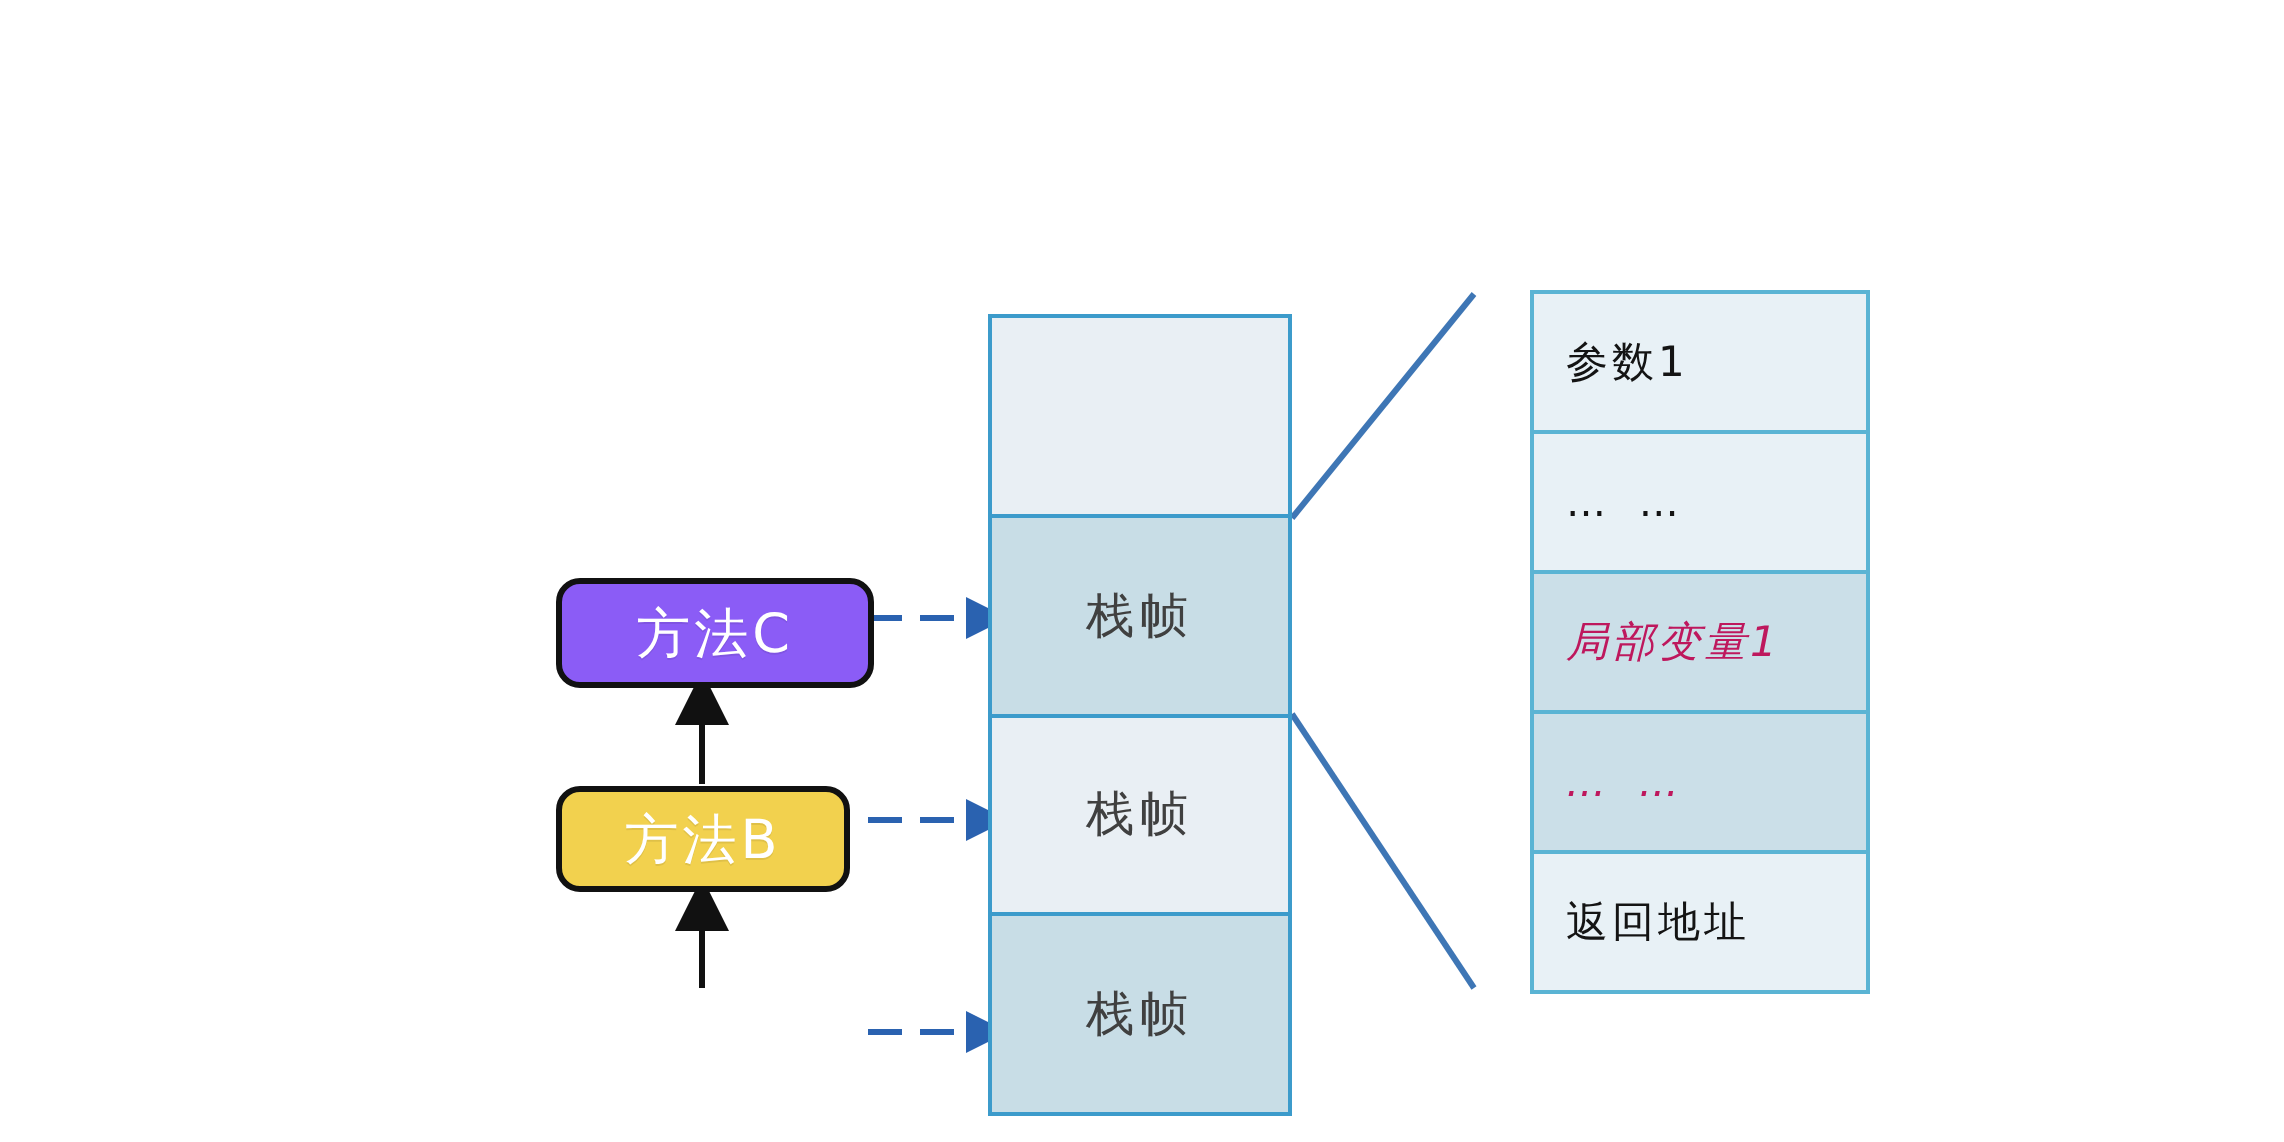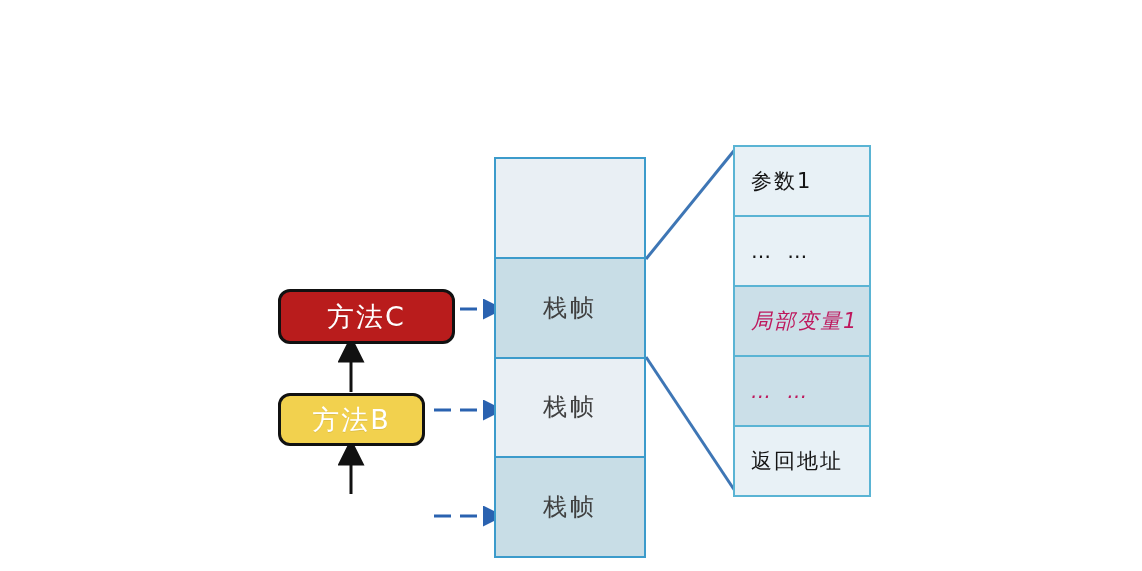--- a/index.html
+++ b/index.html
@@ -38,21 +38,21 @@
     border: 3px solid #111111;
     border-radius: 12px;
     display: flex;
     align-items: center;
     justify-content: center;
     color: #ffffff;
     font-size: 27px;
     letter-spacing: 2px;
     text-shadow: 0 1px 0 rgba(0,0,0,0.08);
   }
-  #method-c { left: 278px; top: 289px; width: 177px; height: 55px; background: #b91c1c; }
+  #method-c { left: 278px; top: 289px; width: 159px; height: 55px; background: #8b5cf6; }
   #method-b { left: 278px; top: 393px; width: 147px; height: 53px; background: #F2D14E; }
   #method-a { left: 278px; top: 495px; width: 147px; height: 54px; background: #46A0F0; }
 
   
   #stack {
     position: absolute;
     left: 494px;
     top: 157px;
     width: 152px;
     height: 401px;
@@ -72,23 +72,23 @@
     letter-spacing: 3px;
     border-bottom: 2px solid #3C9BCB;
   }
   .stack-cell:last-child { border-bottom: none; }
   .cell-light { background: #E9EFF4; }
   .cell-dark  { background: #C8DDE6; }
 
   
   #frame-table {
     position: absolute;
-    left: 733px;
+    left: 765px;
     top: 145px;
-    width: 138px;
+    width: 170px;
     height: 352px;
     box-sizing: border-box;
     border: 2px solid #5AB4D4;
     display: flex;
     flex-direction: column;
   }
   .frame-row {
     flex: 1 1 0;
     box-sizing: border-box;
     display: flex;

